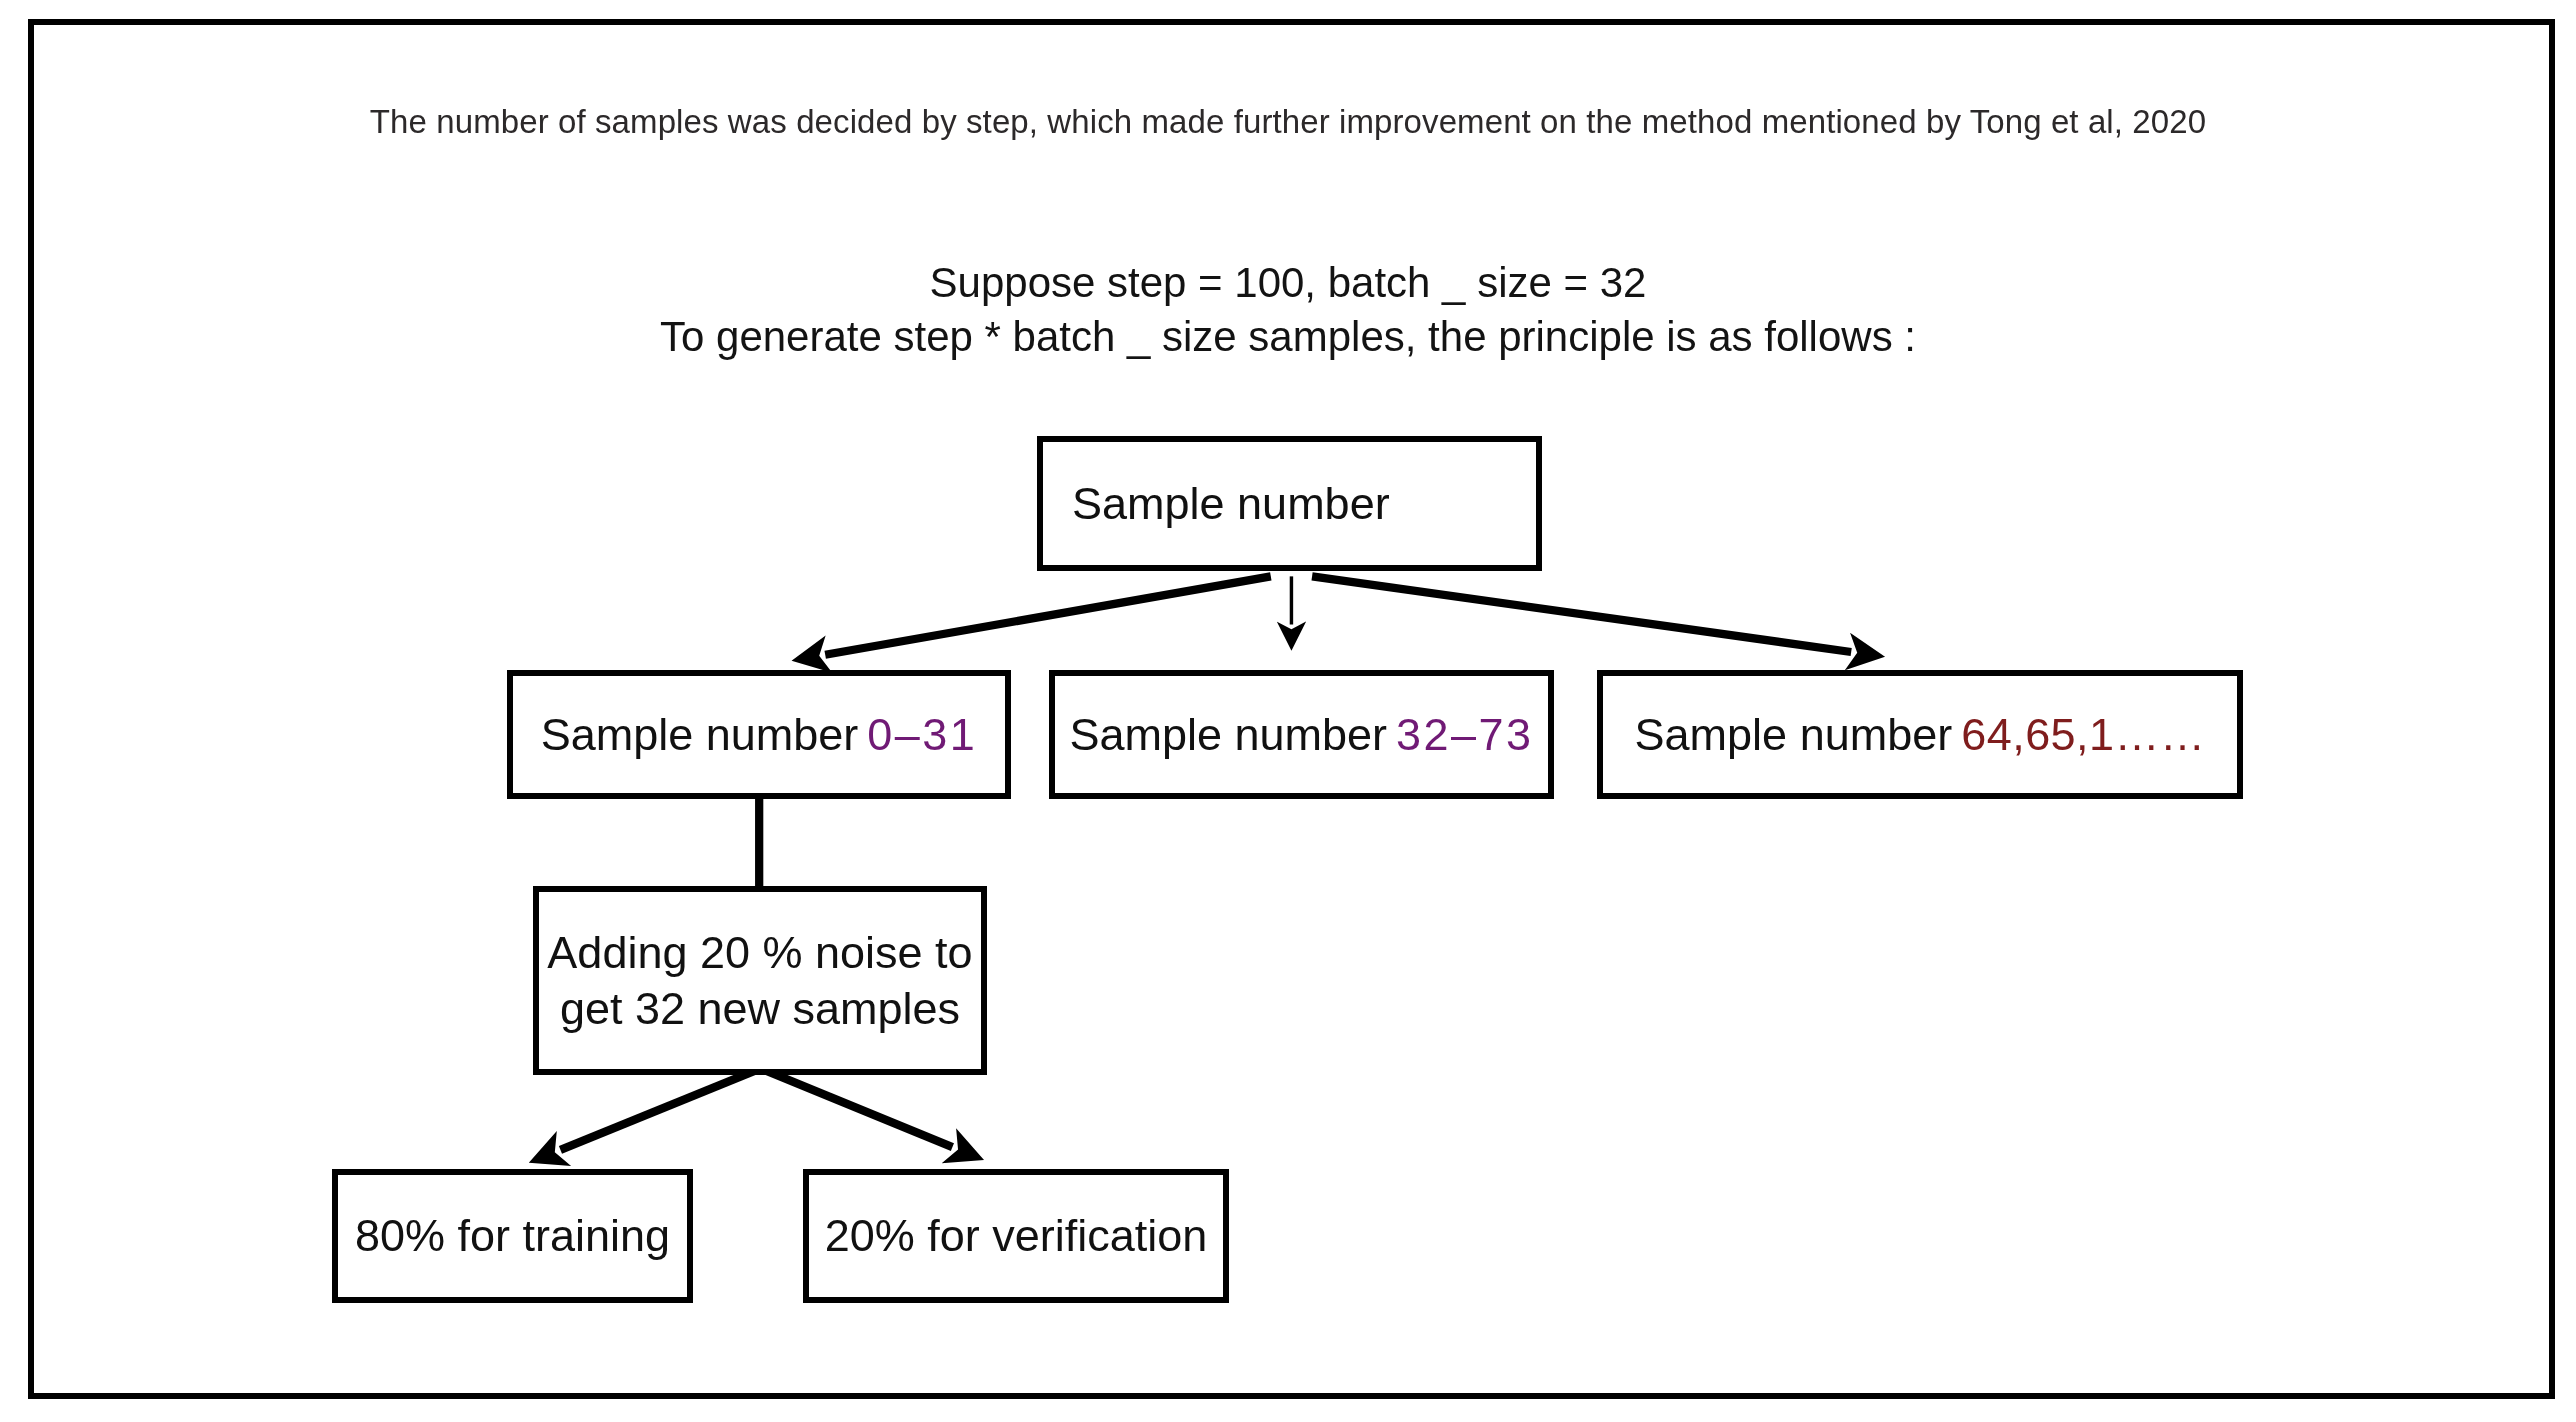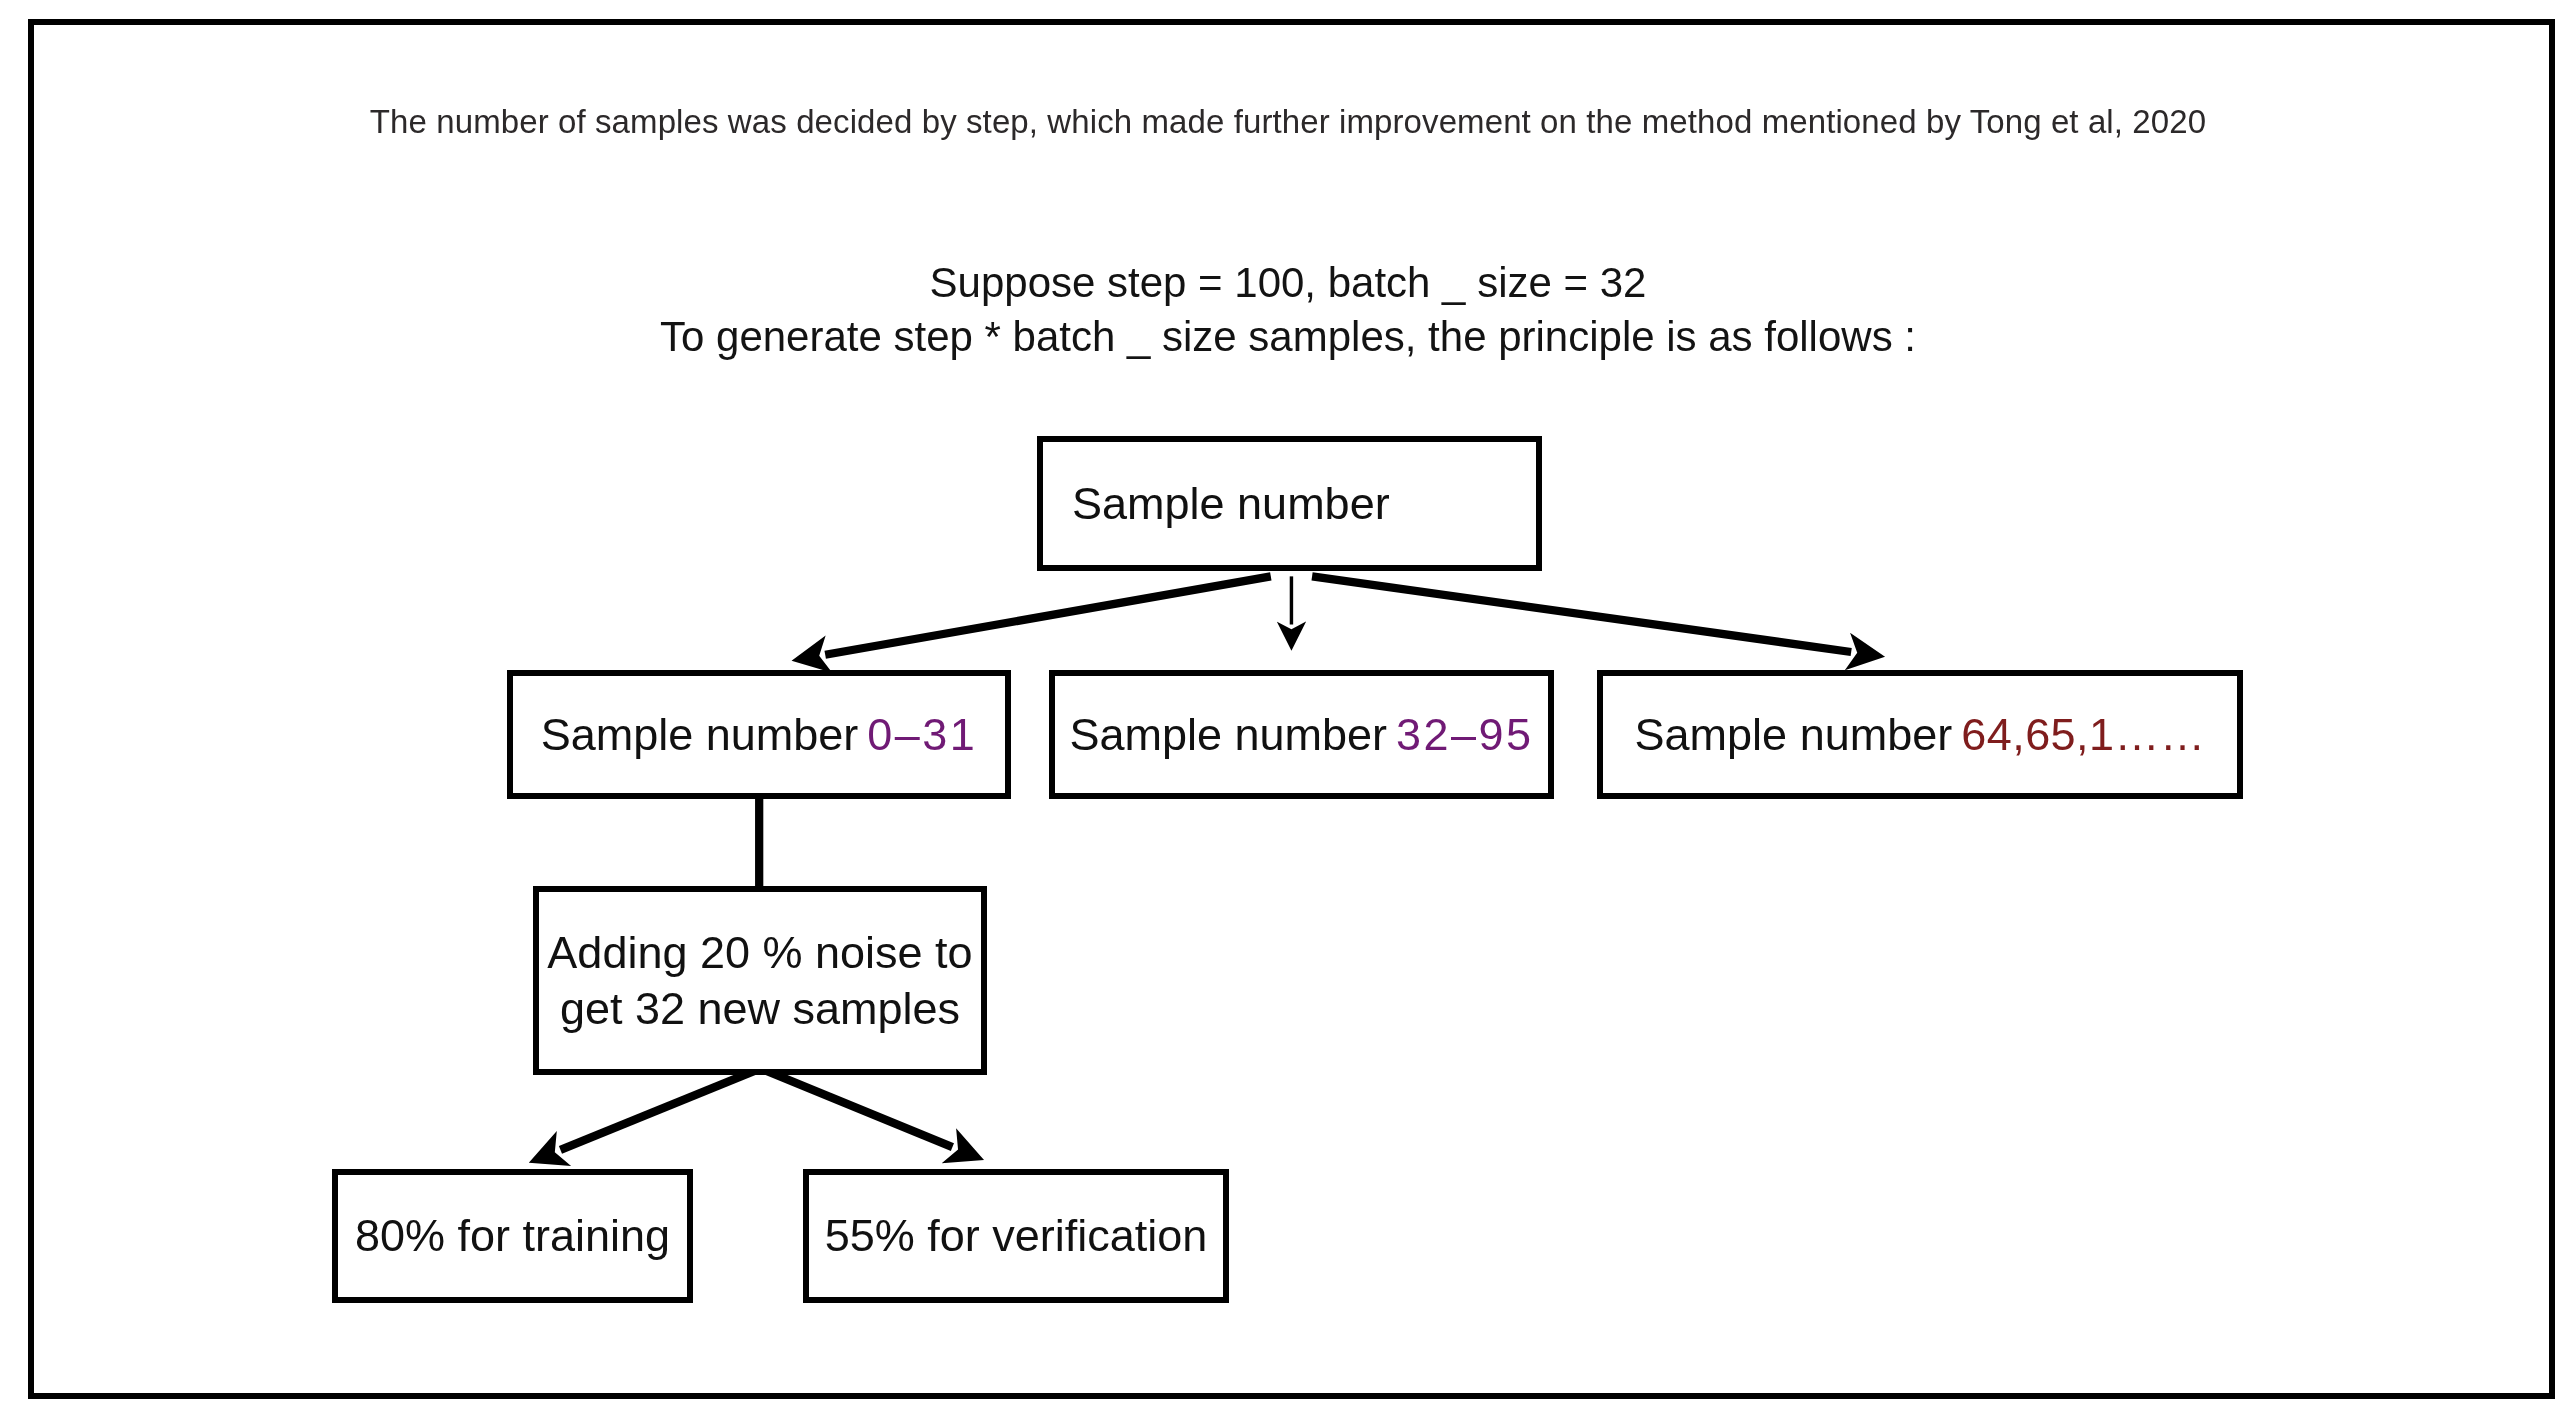--- a/index.html
+++ b/index.html
@@ -131,31 +131,31 @@
 
   <div class="node root">Sample number</div>
 
   <div class="node branch0">
     <span>Sample number</span>
       <span class="range">0–31</span>
   </div>
 
   <div class="node branch1">
     <span>Sample number</span>
-      <span class="range">32–95</span>
+      <span class="range">32–73</span>
   </div>
 
   <div class="node branch2">
     <span>Sample number</span>
       <span class="range">64,65,1……</span>
   </div>
 
   <div class="node noise">
     <div>Adding 20 % noise to</div>
     <div>get 32 new samples</div>
   </div>
 
   <div class="node leaf0">80% for training</div>
 
-  <div class="node leaf1">55% for verification</div>
+  <div class="node leaf1">20% for verification</div>
 
 </div>
 
 
 </body></html>

